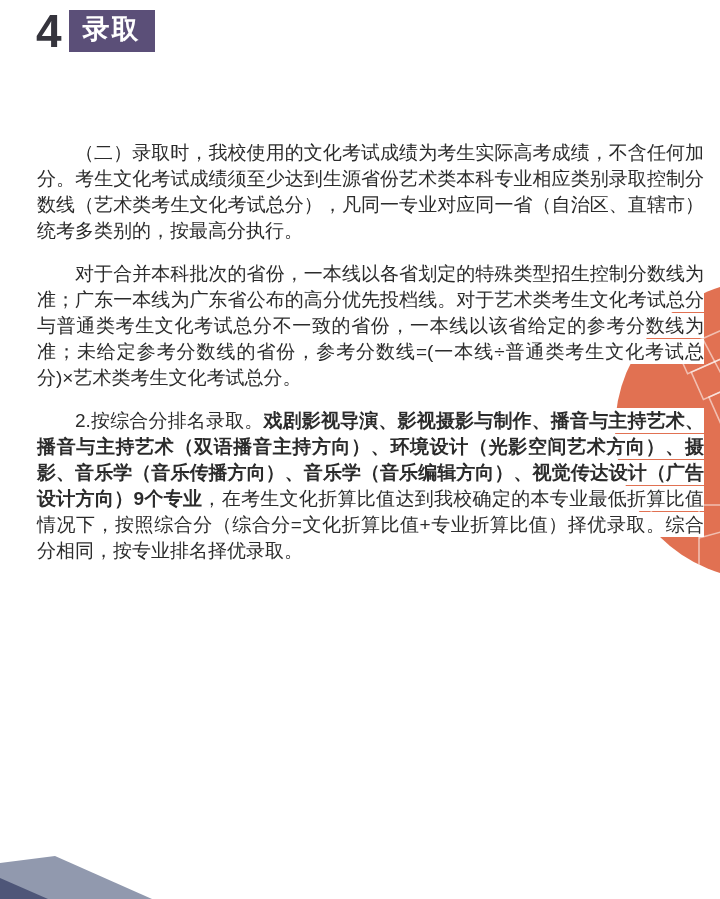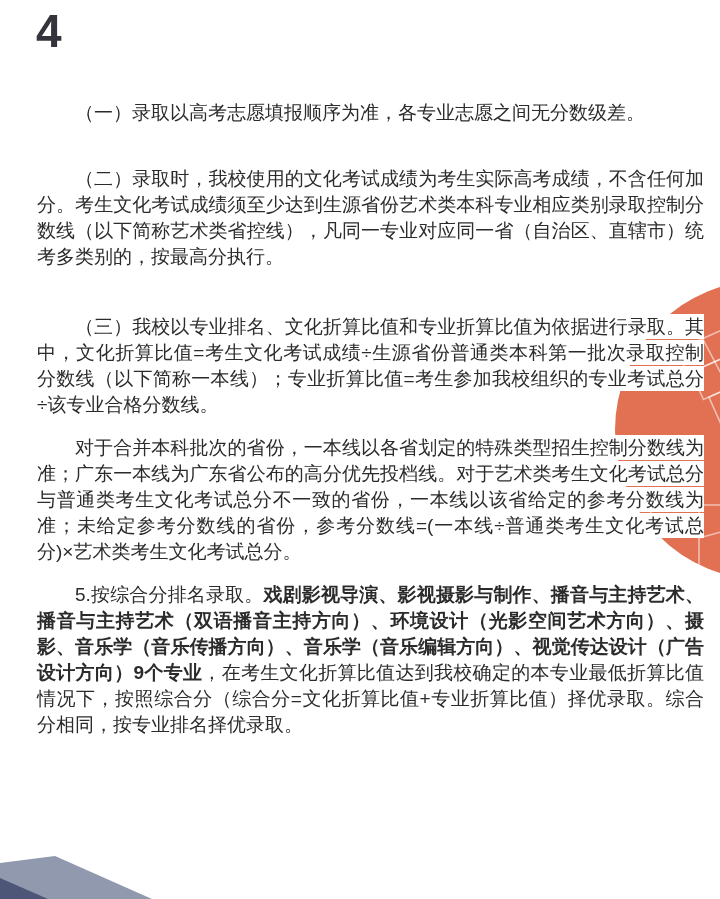--- a/index.html
+++ b/index.html
@@ -64,29 +64,28 @@
     </svg>
   </div>
 
   <svg class="deco-corner" width="170" height="60" viewBox="0 0 170 60">
     <polygon points="0,24 55,17 152,60 0,60" fill="#9199ae"></polygon>
     <polygon points="0,39 48,60 0,60" fill="#4e5678"></polygon>
   </svg>
 
   <div class="hdr">
     <span class="hdr-num">4</span>
+    <span class="hdr-badge">录取</span>
   </div>
 
   <div class="content">
-    <p class="para"><span class="lb">（一）录取以高考志愿填报顺序为准，各专业志愿之间无分数级差。</span></p>
 
-    <p class="para m-p2"><span class="lb">（二）录取时，我校使用的文化考试成绩为考生实际高考成绩，不含任何加分。考生文化考试成绩须至少达到生源省份艺术类本科专业相应类别录取控制分数线（以下简称艺术类省控线），凡同一专业对应同一省（自治区、直辖市）统考多类别的，按最高分执行。</span></p>
+    <p class="para m-p2"><span class="lb">（二）录取时，我校使用的文化考试成绩为考生实际高考成绩，不含任何加分。考生文化考试成绩须至少达到生源省份艺术类本科专业相应类别录取控制分数线（艺术类考生文化考试总分），凡同一专业对应同一省（自治区、直辖市）统考多类别的，按最高分执行。</span></p>
 
-    <p class="para m-p3"><span class="lb">（三）我校以专业排名、文化折算比值和专业折算比值为依据进行录取。其中，文化折算比值=考生文化考试成绩÷生源省份普通类本科第一批次录取控制分数线（以下简称一本线）；专业折算比值=考生参加我校组织的专业考试总分÷该专业合格分数线。</span></p>
 
     <p class="para m-p4"><span class="lb">对于合并本科批次的省份，一本线以各省划定的特殊类型招生控制分数线为准；广东一本线为广东省公布的高分优先投档线。对于艺术类考生文化考试总分与普通类考生文化考试总分不一致的省份，一本线以该省给定的参考分数线为准；未给定参考分数线的省份，参考分数线=(一本线÷普通类考生文化考试总分)×艺术类考生文化考试总分。</span></p>
 
 
 
-    <p class="para m-p7"><span class="lb"><span>5.按综合分排名录取。</span><span class="bold">戏剧影视导演、影视摄影与制作、播音与主持艺术、播音与主持艺术（双语播音主持方向）、环境设计（光影空间艺术方向）、摄影、音乐学（音乐传播方向）、音乐学（音乐编辑方向）、视觉传达设计（广告设计方向）9个专业</span><span>，在考生文化折算比值达到我校确定的本专业最低折算比值情况下，按照综合分（综合分=文化折算比值+专业折算比值）择优录取。综合分相同，按专业排名择优录取。</span></span></p>
+    <p class="para m-p7"><span class="lb"><span>2.按综合分排名录取。</span><span class="bold">戏剧影视导演、影视摄影与制作、播音与主持艺术、播音与主持艺术（双语播音主持方向）、环境设计（光影空间艺术方向）、摄影、音乐学（音乐传播方向）、音乐学（音乐编辑方向）、视觉传达设计（广告设计方向）9个专业</span><span>，在考生文化折算比值达到我校确定的本专业最低折算比值情况下，按照综合分（综合分=文化折算比值+专业折算比值）择优录取。综合分相同，按专业排名择优录取。</span></span></p>
   </div>
 
 </div>
 
 </body></html>

